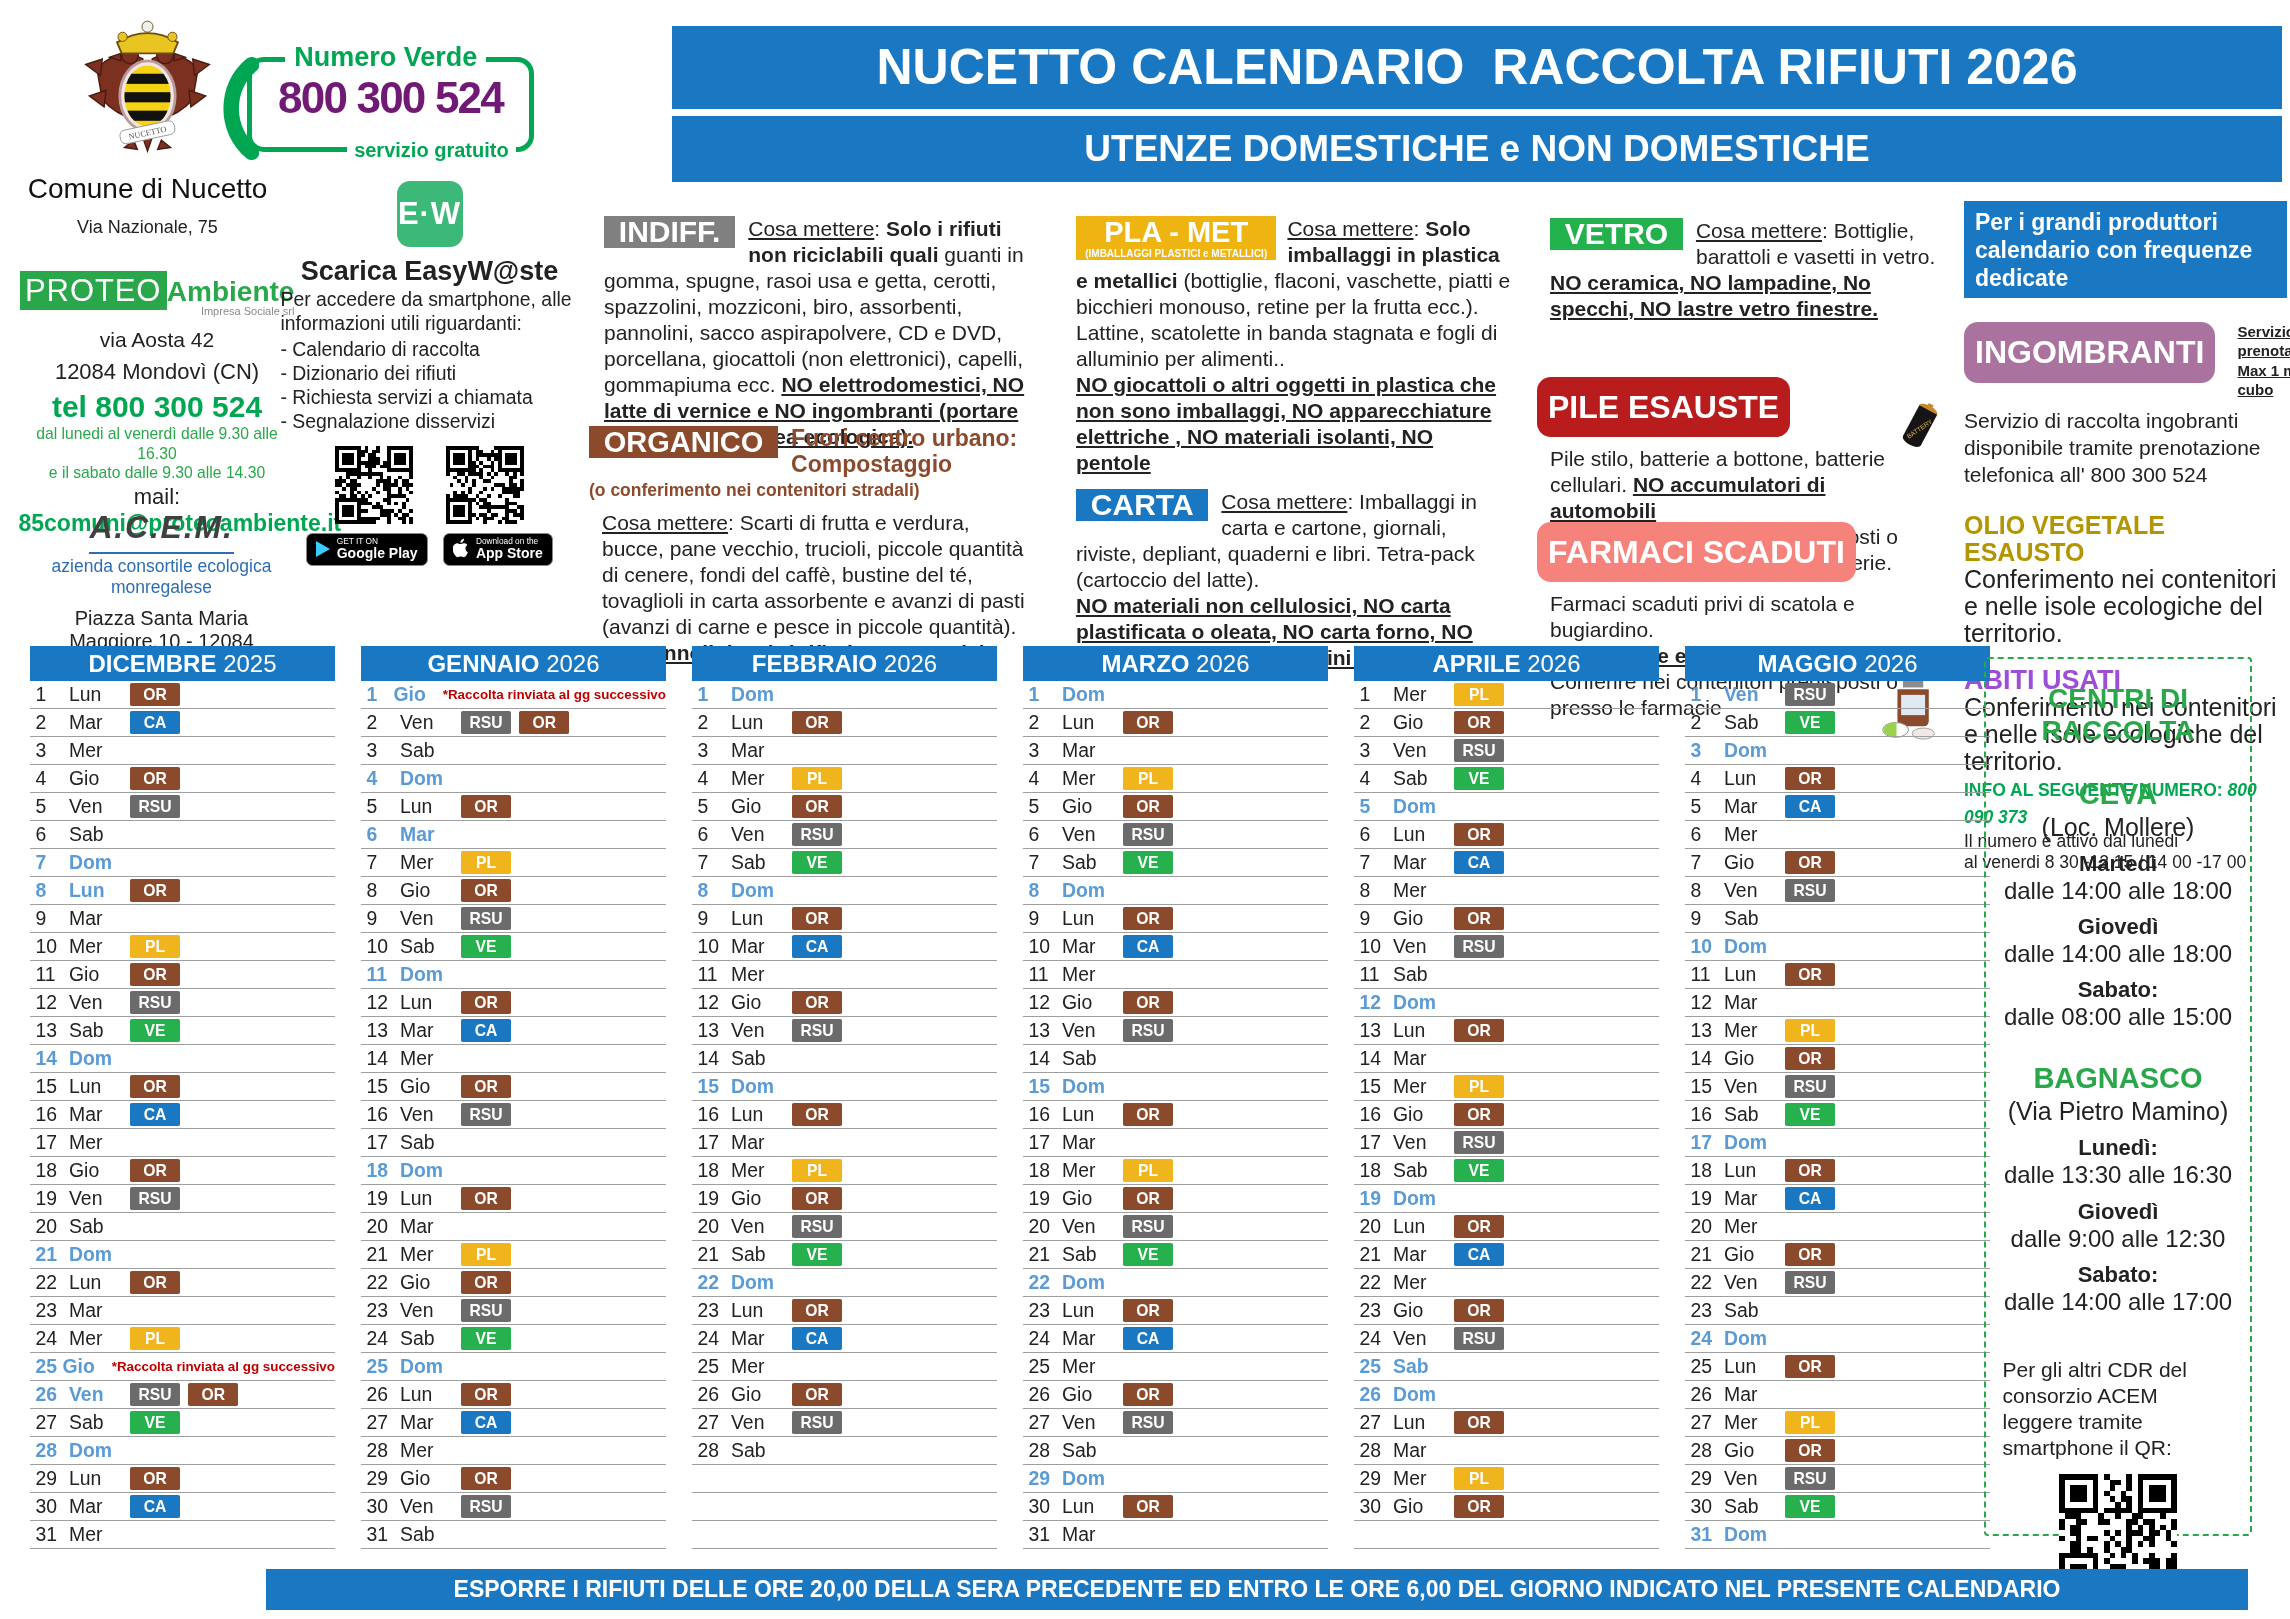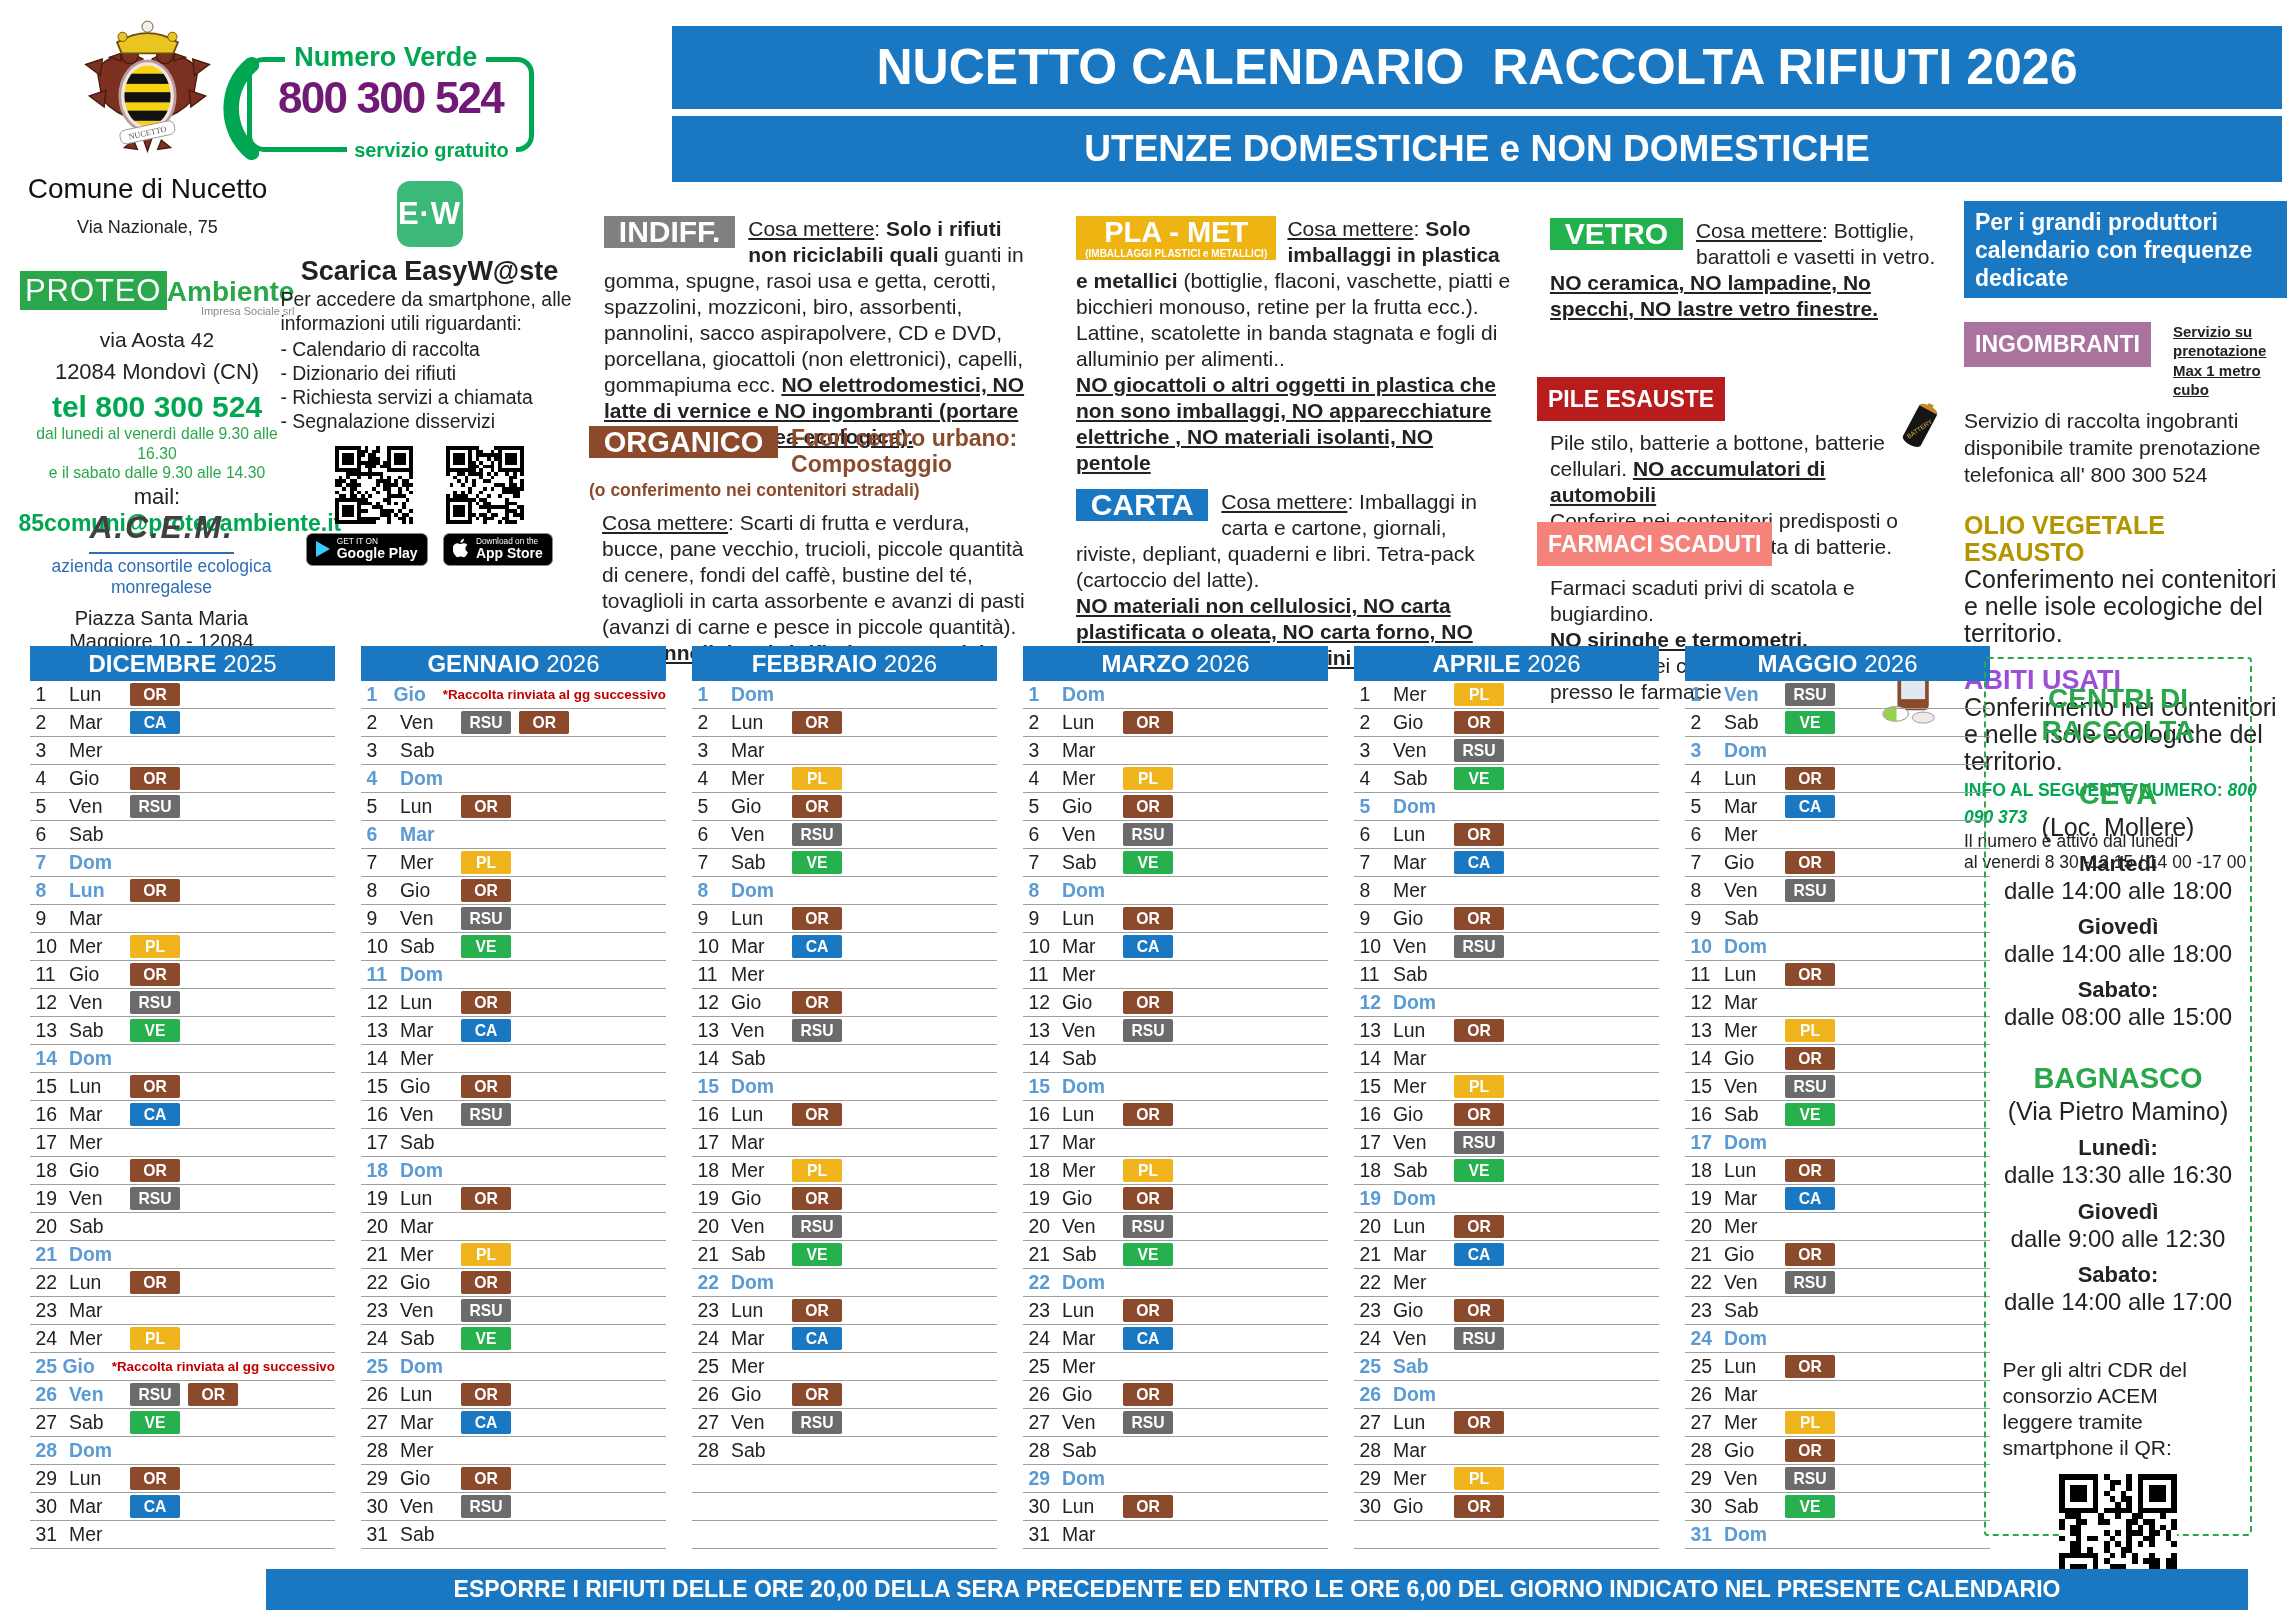--- a/index.html
+++ b/index.html
@@ -56,21 +56,21 @@
   .qr svg{width:100%;height:100%;}
   #badge-row{display:flex;gap:14.8px;justify-content:center;margin-top:9.2px;}
   .store-badge{display:inline-flex;align-items:center;gap:6.5px;background:#000;color:#fff;border-radius:6.5px;padding:2.8px 9.2px;border:0.9px solid #888;}
   .store-badge .txt small{display:block;font-size:8.3px;line-height:9.2px;}
   .store-badge .txt span{display:block;font-size:14px;font-weight:bold;line-height:15.7px;}
   .play-tri{width:0;height:0;border-top:8.3px solid transparent;border-bottom:8.3px solid transparent;border-left:14px solid #3bccff;}
 
   
   .sec{position:absolute;font-size:21px;line-height:26px;color:#222;}
   .tag{float:left;color:#fff;font-weight:bold;text-align:center;padding:2.8px 14.8px;margin:0 13px 3.7px 0;font-size:30px;}
-  .tag.small{font-size:23px;padding:9px 11px;}
+  .tag.small{font-size:32px;padding:17px 11px;border-radius:14px;}
   .tag-stack{float:left;color:#fff;font-weight:bold;text-align:center;padding:1.8px 9.2px;margin:0 11px 3.7px 0;line-height:1;}
   .tag-stack .t1{font-size:29px;display:block;}
   .tag-stack .t2{font-size:10px;display:block;margin-top:1.8px;}
   .side-title{font-weight:bold;color:#8c4a2d;font-size:23px;line-height:25px;}
   .side-title .sub{font-size:17.5px;display:block;}
   .sec-body{margin:13px;}
   #col-indiff{left:591px;top:203px;width:456px;}
   #col-organico{left:589px;top:426px;width:456px;}
   #col-plamet{left:1063px;top:203px;width:463px;}
   #col-carta{left:1063px;top:476px;width:463px;}

